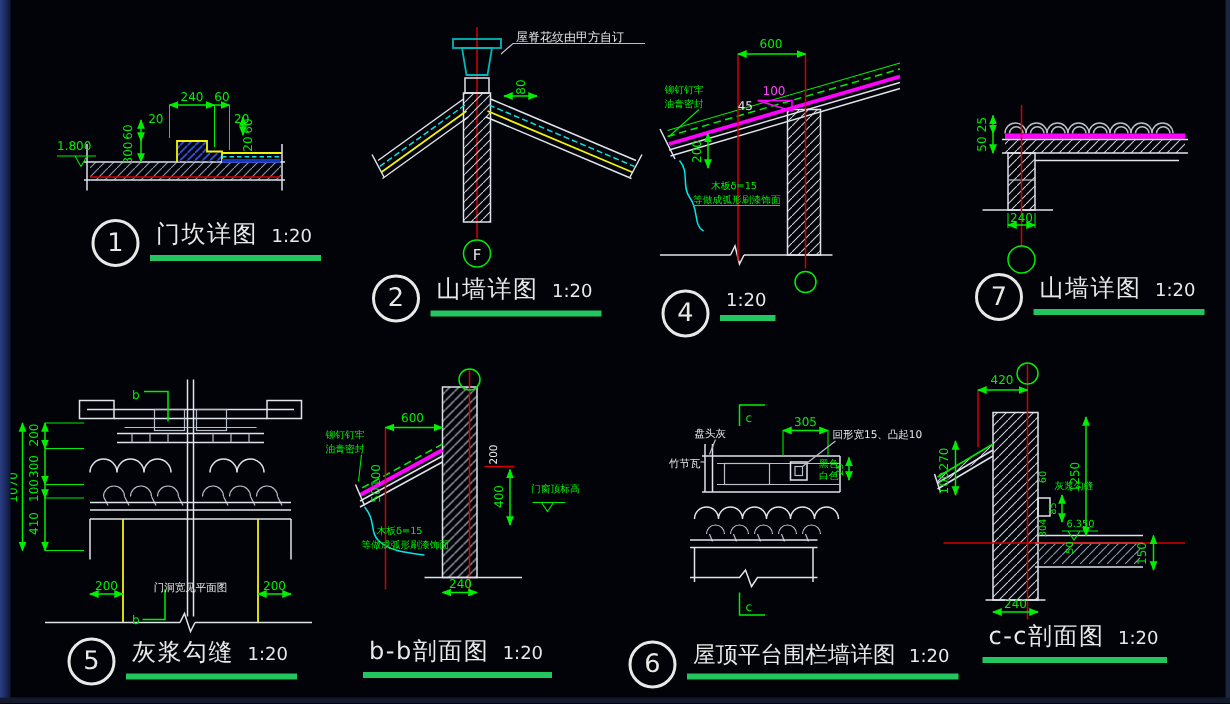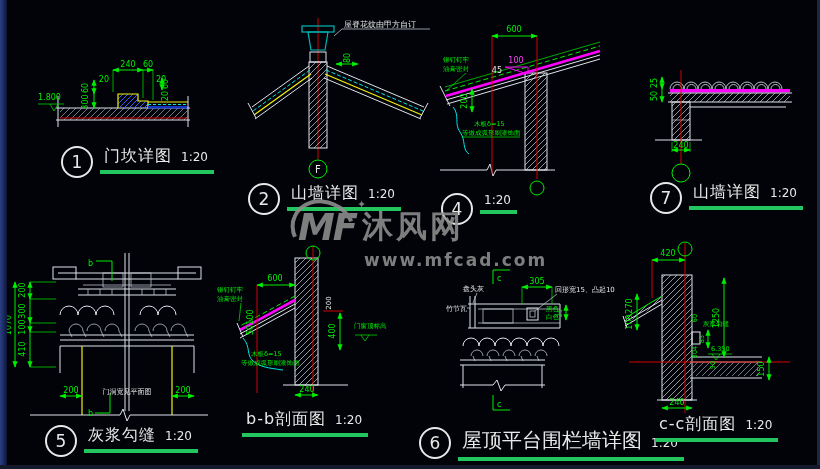--- a/index.html
+++ b/index.html
@@ -23,21 +23,21 @@
   .mlt{stroke:#ff00ff;stroke-width:1;fill:none;}
   .tl{stroke:#00b8b8;stroke-width:1.2;fill:none;}
   .grl{stroke:#b8bdc6;stroke-width:1;fill:none;}
   
   .title{position:absolute;display:flex;align-items:flex-start;gap:7px;color:#e8e8e8;z-index:4;}
   .circ{display:flex;align-items:center;justify-content:center;width:28px;height:28px;
         border:2px solid #e8e8e8;border-radius:50%;font-size:17px;color:#e8e8e8;flex:0 0 auto;}
   .tgrp{display:flex;align-items:baseline;gap:9px;border-bottom:4px solid #22c55e;
         padding:0 6px 3px 4px;margin-top:0px;}
   .tlabel{font-size:16px;letter-spacing:1px;white-space:nowrap;}
-  .tlabel.small{font-size:20px;letter-spacing:0;}
+  .tlabel.small{font-size:15px;letter-spacing:0;}
   .tscale{font-size:12px;}
   
   #wm{position:absolute;left:298px;top:206px;width:240px;color:#8f8f8f;z-index:5;opacity:.88;}
   #wm .row1{display:flex;align-items:center;gap:6px;}
   #wm .mf{position:relative;font-size:37px;font-weight:bold;font-style:italic;letter-spacing:-2px;line-height:1;}
   #wm .swoosh{position:absolute;left:-8px;top:-9px;width:58px;height:50px;border:4px solid #8f8f8f;
         border-color:#8f8f8f transparent transparent #8f8f8f;border-radius:50%;transform:rotate(24deg);}
   #wm .spark{position:absolute;right:-8px;top:-10px;font-size:11px;font-style:normal;}
   #wm .brand{font-size:31px;font-weight:bold;letter-spacing:3px;}
   #wm .url{font-size:17px;font-weight:bold;letter-spacing:2px;margin:2px 0 0 66px;}
@@ -398,21 +398,21 @@
   </div>
 
   <div class="title" style="left:45px;top:425px">
     <span class="circ">5</span>
     <span class="tgrp">
         <span class="tlabel">灰浆勾缝</span>
         <span class="tscale">1:20</span>
       </span>
   </div>
 
-  <div class="title" style="left:242px;top:409px">
+  <div class="title" style="left:242px;top:424px">
     <span class="tgrp">
         <span class="tlabel">b-b剖面图</span>
         <span class="tscale">1:20</span>
       </span>
   </div>
 
   <div class="title" style="left:419px;top:427px">
     <span class="circ">6</span>
     <span class="tgrp">
         <span class="tlabel small">屋顶平台围栏墙详图</span>
@@ -420,24 +420,17 @@
       </span>
   </div>
 
   <div class="title" style="left:655px;top:414px">
     <span class="tgrp">
         <span class="tlabel">c-c剖面图</span>
         <span class="tscale">1:20</span>
       </span>
   </div>
 
-  <div id="wm">
-    <div class="row1">
-      <span class="mf"><span class="swoosh"></span><span>MF</span><span class="spark">✦</span></span>
-      <span class="brand">沐风网</span>
-    </div>
-    <div class="url">www.mfcad.com</div>
-  </div>
 
   <div id="lstrip"></div>
   <div id="rstrip"></div>
   <div id="bstrip"></div>
 </div>
 
 </body></html>

